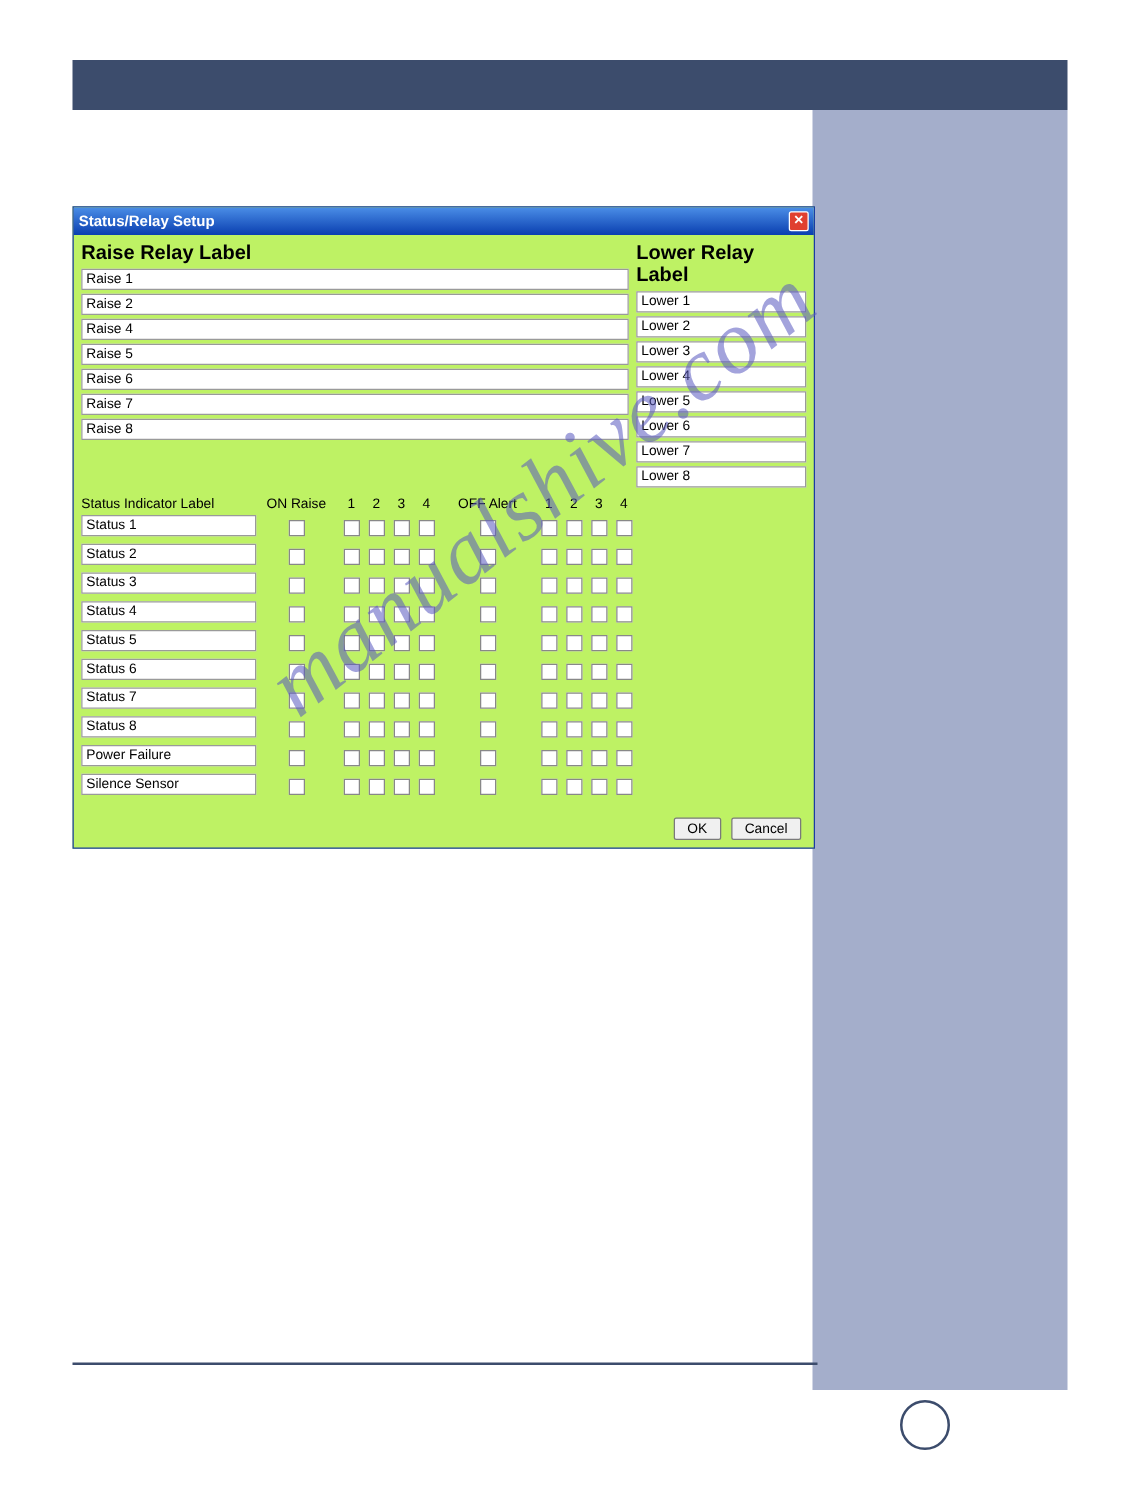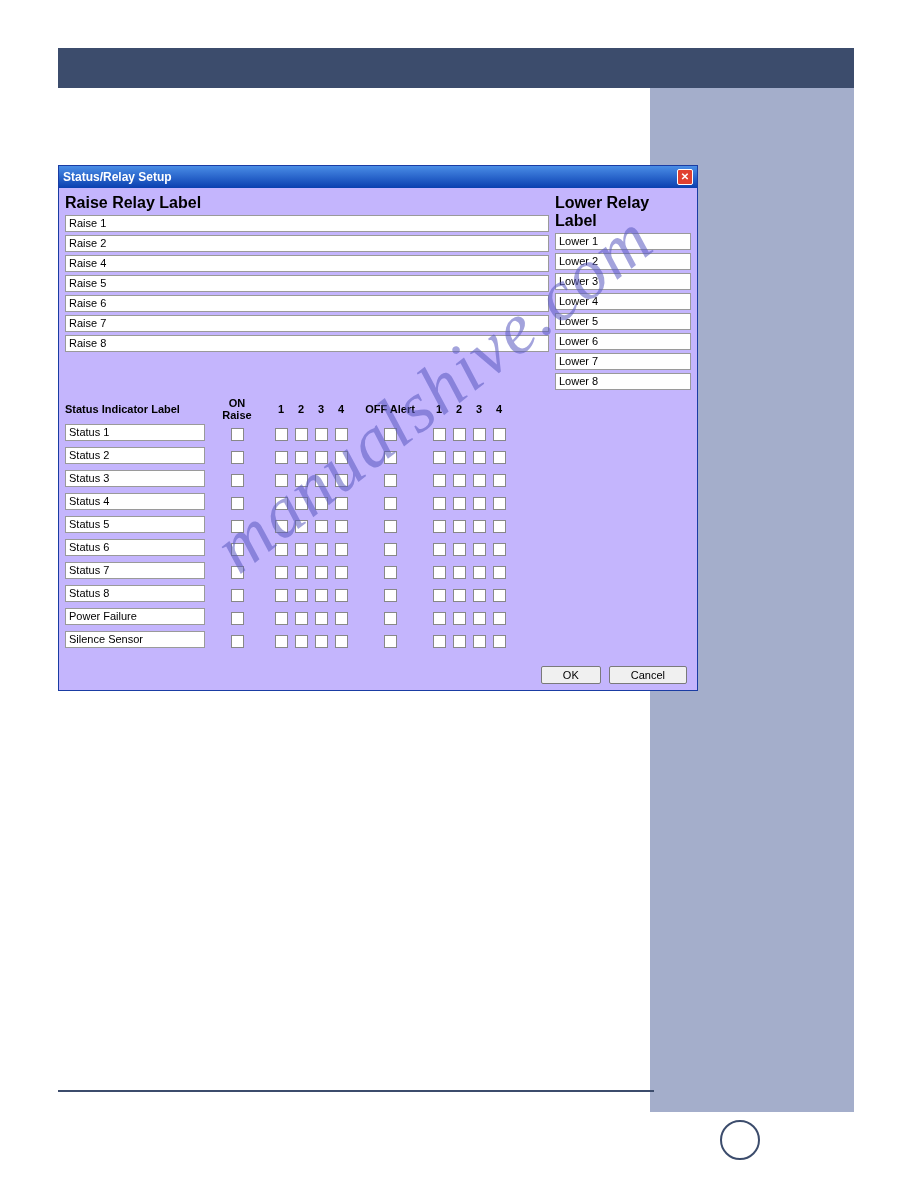--- a/index.html
+++ b/index.html
@@ -1,43 +1,43 @@
 <!DOCTYPE html>
 <html><head>
 <meta charset="utf-8">
 <style>
   * { box-sizing: border-box; margin: 0; padding: 0; }
   body { background: #fff; font-family: Tahoma, Arial, sans-serif; width: 918px; height: 1188px; position: relative; }
   .page { position: relative; width: 918px; height: 1188px; }
   .top-band { position: absolute; top: 48px; left: 58px; width: 796px; height: 40px; background: #3c4c6c; }
   .side-band { position: absolute; top: 88px; left: 650px; width: 204px; height: 1024px; background: #a4aecb; }
-  .dialog { position: absolute; left: 58px; top: 165px; width: 640px; border: 1px solid #1a3ca3; background: #c4b5fd; font-size: 11px; color: #000; }
+  .dialog { position: absolute; left: 58px; top: 165px; width: 594px; border: 1px solid #1a3ca3; background: #bef264; font-size: 11px; color: #000; }
   .titlebar { background: linear-gradient(#4a8de6, #0a3fb0); color: #fff; height: 22px; display: flex; align-items: center; justify-content: space-between; padding: 0 4px; font-weight: bold; font-size: 12px; }
   .close-btn { width: 16px; height: 16px; background: #e04030; border: 1px solid #fff; color: #fff; display: flex; align-items: center; justify-content: center; font-size: 10px; line-height: 1; border-radius: 2px; }
   .content { display: flex; padding: 4px 6px 2px 6px; gap: 6px; }
   .col-left { flex: 1; }
   .col-right { width: 136px; }
   .section-head { font-weight: bold; font-size: 16px; padding: 2px 0 3px 0; }
   .field { border: 1px solid #9a9a9a; background: #fff; height: 17px; padding: 1px 3px; margin-bottom: 3px; font-size: 11px; overflow: hidden; white-space: nowrap; }
   .field.narrow { width: 136px; }
   .status-area { padding: 2px 6px 6px 6px; }
-  .status-header { display: flex; align-items: center; font-weight: bold; font-size: 11px; padding-bottom: 3px; }
+  .status-header { display: flex; align-items: center; font-weight: normal; font-size: 11px; padding-bottom: 3px; }
   .status-header .lab { width: 148px; }
   .status-header .lab-onalert { width: 48px; text-align: center; }
   .status-header .lab-num { width: 20px; text-align: center; }
   .status-header .lab-offalert { width: 58px; text-align: center; }
   .gap1 { width: 10px; }
   .srow { display: flex; align-items: center; margin-bottom: 3px; }
   .srow .sf { width: 140px; }
   .cb { width: 13px; height: 13px; border: 1px solid #888; background: #fff; }
   .cb-slot { width: 20px; display: flex; justify-content: center; }
   .cb-slot.w48 { width: 48px; }
   .cb-slot.w58 { width: 58px; }
   .btnrow { display: flex; justify-content: flex-end; gap: 8px; padding: 6px 10px; }
-  .wbtn { border: 1px solid #7a7a7a; background: #f0f0f0; padding: 2px 21px; font-size: 11px; border-radius: 2px; }
+  .wbtn { border: 1px solid #7a7a7a; background: #f0f0f0; padding: 2px 10px; font-size: 11px; border-radius: 2px; }
   .java-line { padding: 3px 6px; font-size: 11px; color: #333; border-top: 1px solid #cfcab5; }
   .watermark { position: absolute; left: 150px; top: 300px; width: 700px; font-size: 72px; color: #5959c0; opacity: 0.55; transform: rotate(-38deg); font-style: italic; font-family: Georgia, serif; pointer-events: none; letter-spacing: 2px; }
   .footer-line { position: absolute; left: 58px; top: 1090px; width: 596px; height: 2px; background: #3c4c6c; }
   .page-circle { position: absolute; left: 720px; top: 1120px; width: 40px; height: 40px; border: 2px solid #3c4c6c; border-radius: 50%; background: #fff; }
 </style>
 </head>
 <body>
 
 <div class="page">
   <div class="top-band"></div>

